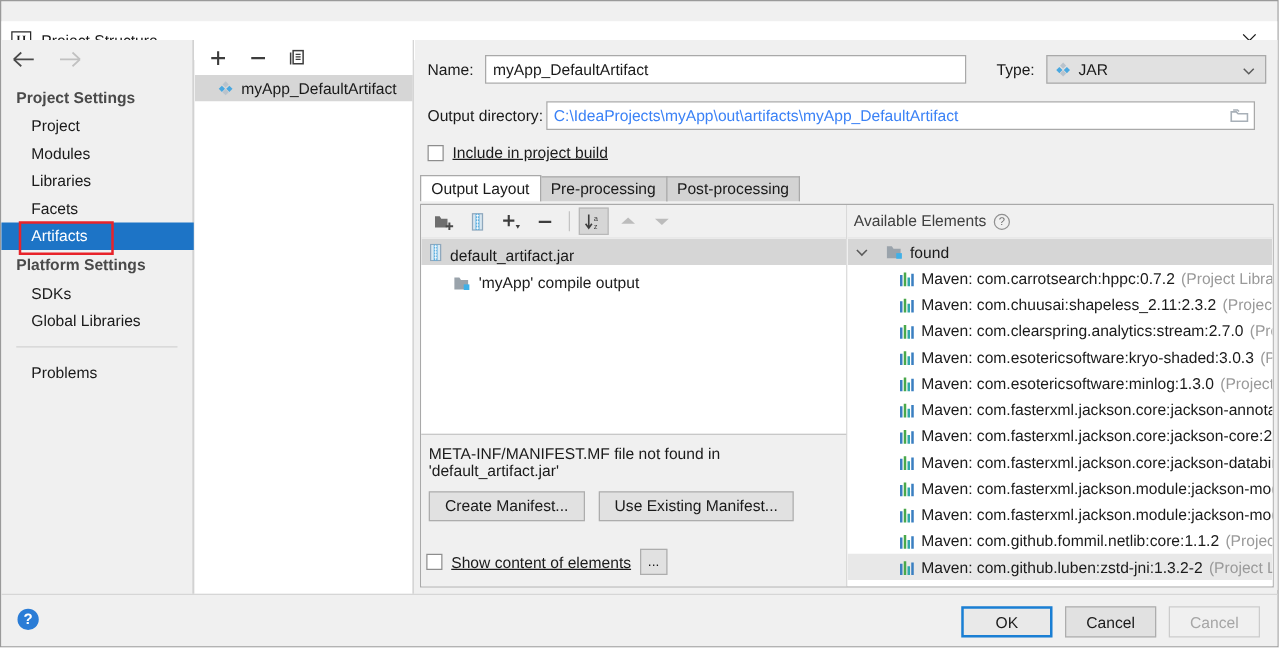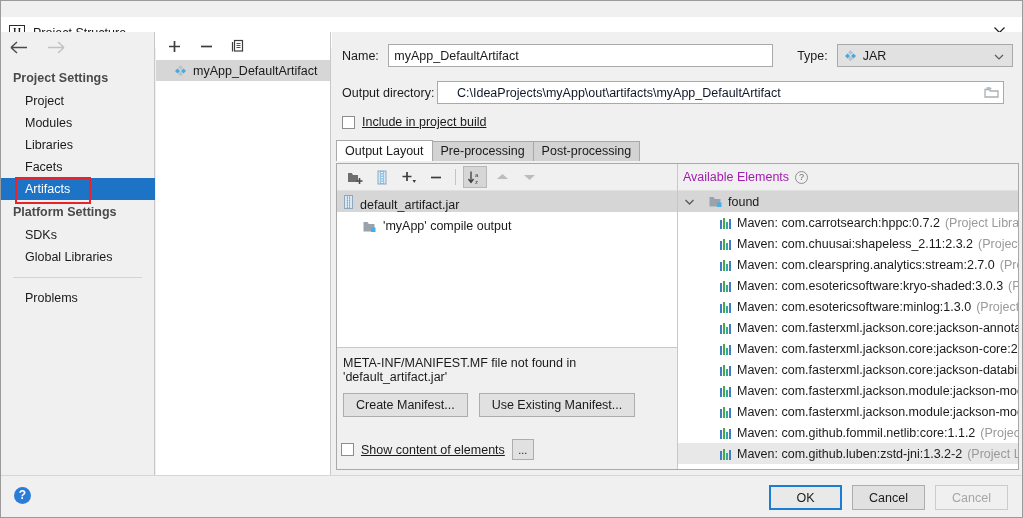--- a/index.html
+++ b/index.html
@@ -189,22 +189,22 @@
     background: #ffffff;
     border: 1px solid #a9a9a9;
     display: flex; align-items: center;
     position: relative;
   }
   .dir-input {
     flex: 1;
     border: 0; outline: none;
     font-family: "Liberation Sans", sans-serif;
     font-size: 12.5px;
-    color: #0f172a;
-    padding: 0 19px;
+    color: #3b82f6;
+    padding: 0 5px;
     background: transparent;
   }
   .folder-btn {
     width: 24px; height: 21px;
     display: flex; align-items: center; justify-content: center;
     cursor: pointer;
   }
 
   
   .cb-wrap {
@@ -350,21 +350,21 @@
   }
   .rp-header {
     height: 27px;
     display: flex; align-items: center;
     gap: 6px;
     padding-left: 5px;
     background: #f0f0f0;
     border-bottom: 1px solid #e0e0e0;
     flex-shrink: 0;
   }
-  .rp-title { font-size: 12.5px; color: #a21caf; }
+  .rp-title { font-size: 12.5px; color: #404040; }
   .help-circle {
     width: 13px; height: 13px;
     border-radius: 50%;
     border: 1px solid #909090;
     color: #707070;
     font-size: 9px;
     line-height: 11px;
     text-align: center;
     cursor: pointer;
   }

